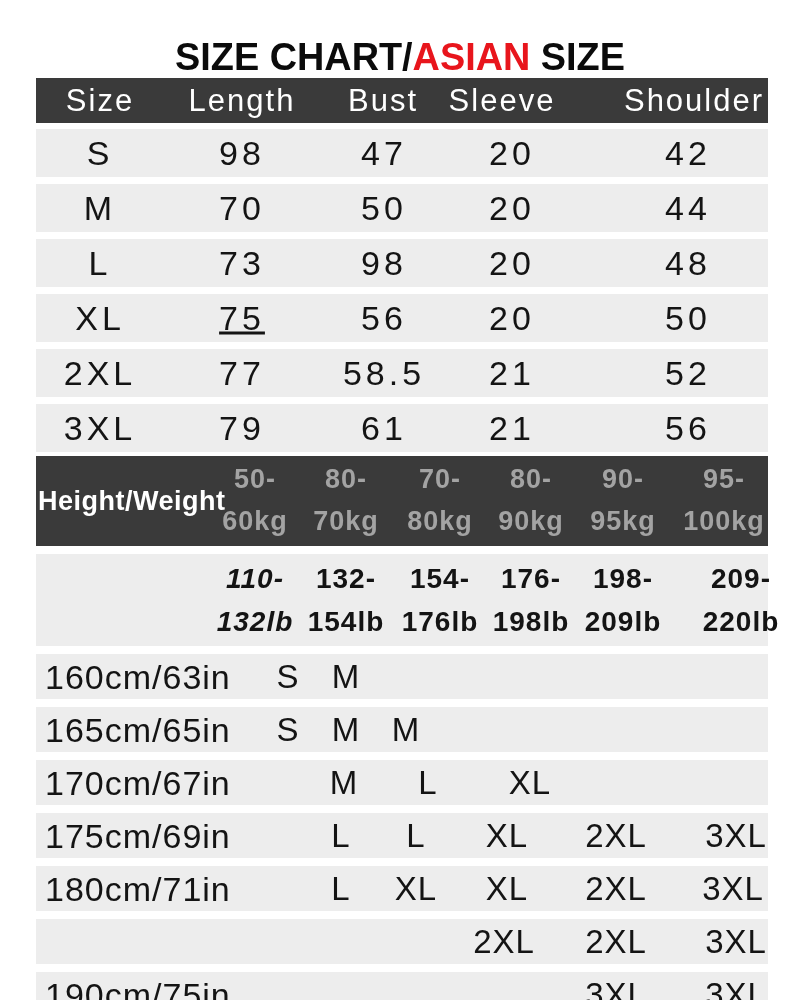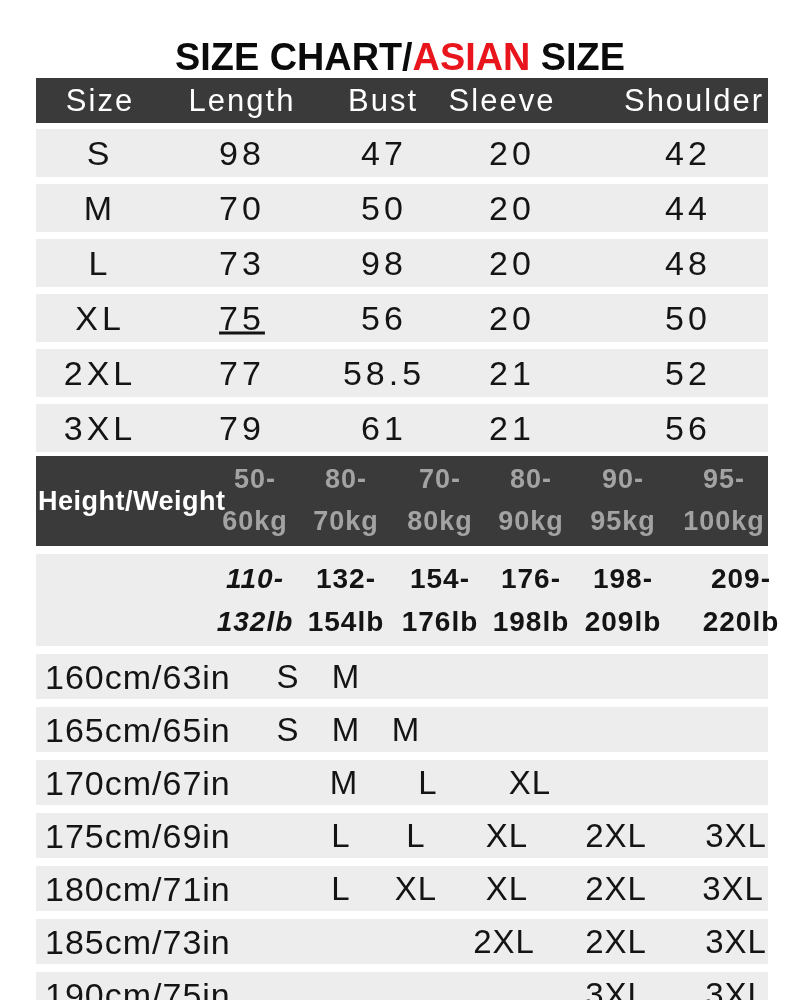--- a/index.html
+++ b/index.html
@@ -189,21 +189,20 @@
       </div>
       <div class="hrow">
         <span class="hlabel">180cm/71in</span>
         <span class="hsize" style="left: 305px;">L</span>
         <span class="hsize" style="left: 380px;">XL</span>
         <span class="hsize" style="left: 471px;">XL</span>
         <span class="hsize" style="left: 580px;">2XL</span>
         <span class="hsize" style="left: 697px;">3XL</span>
       </div>
       <div class="hrow">
-        <span class="hlabel">185cm/73in</span>
         <span class="hsize" style="left: 468px;">2XL</span>
         <span class="hsize" style="left: 580px;">2XL</span>
         <span class="hsize" style="left: 700px;">3XL</span>
       </div>
       <div class="hrow">
         <span class="hlabel">190cm/75in</span>
         <span class="hsize" style="left: 580px;">3XL</span>
         <span class="hsize" style="left: 700px;">3XL</span>
       </div>
     </div>

